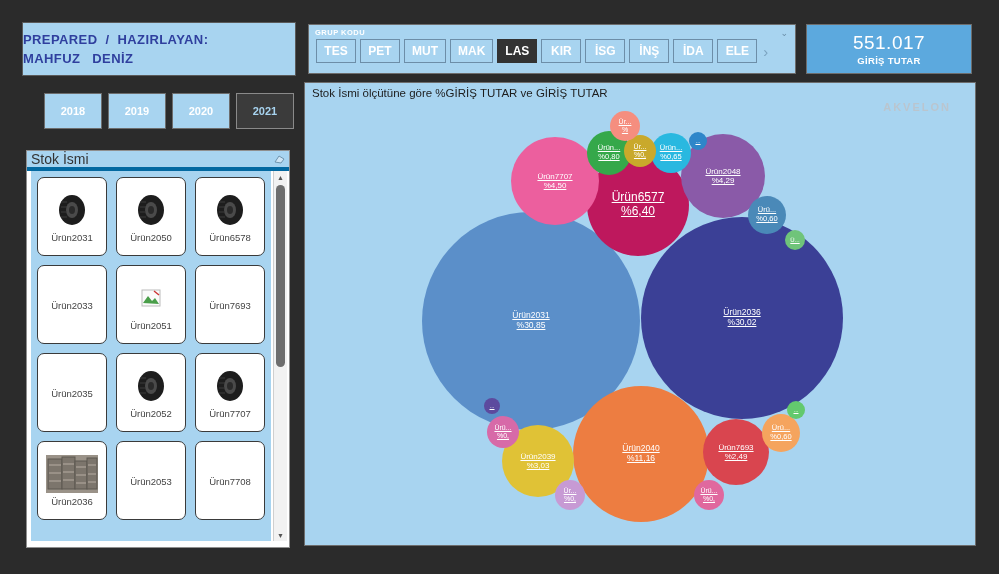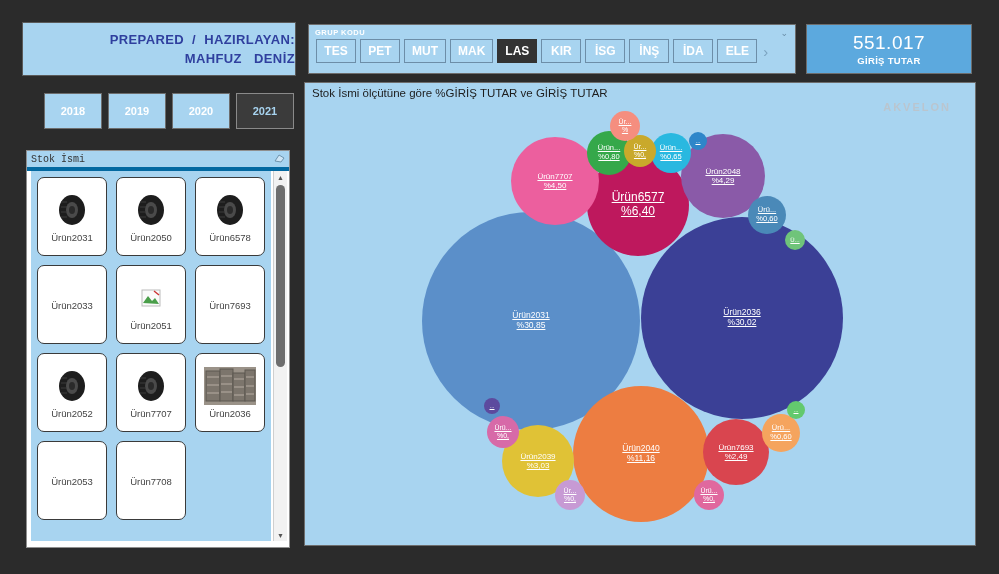--- a/index.html
+++ b/index.html
@@ -7,41 +7,41 @@
     width:999px;height:574px;overflow:hidden;
     background:#2b2b2b;
     font-family:"Liberation Sans", sans-serif;
   }
   .stage{position:relative;width:999px;height:574px;background:#2b2b2b;}
 
   
   .title-card{
     position:absolute;left:22px;top:22px;width:272px;height:52px;
     background:#a8d4f0;border:1px solid #5a5a5a;
-    display:flex;flex-direction:column;align-items:flex-end;justify-content:center;
+    display:flex;flex-direction:column;align-items:flex-start;justify-content:center;
     color:#2f3f9e;font-weight:bold;font-size:13px;letter-spacing:.4px;line-height:19px;
   }
   .title-card div{white-space:pre;}
 
   .years{position:absolute;left:44px;top:93px;display:flex;gap:6px;}
   .year-btn{
     width:56px;height:34px;border:1px solid #6d6d6d;
     background:#a8d4f0;color:#ffffff;font-size:11px;font-weight:bold;
     display:flex;align-items:center;justify-content:center;
   }
   .year-btn.sel{background:#3b3b3b;color:#a8d4f0;border-color:#8a8a8a;}
 
   .tile-panel{
     position:absolute;left:26px;top:150px;width:262px;height:396px;
     background:#ffffff;border:1px solid #8f8f8f;
   }
   .tile-head{
     height:16px;background:#a8d4f0;border-bottom:4px solid #0369a1;
     display:flex;align-items:center;justify-content:space-between;
-    padding:0 4px;font-size:10px;color:#333;font-family:Liberation Mono, monospace;
+    padding:0 4px;font-size:14px;color:#333;
   }
   .tile-body{
     position:absolute;left:4px;top:20px;width:240px;height:370px;
     background:#a8d4f0;overflow:hidden;padding:6px 0 0 6px;box-sizing:border-box;
   }
   .tile-grid{display:flex;flex-wrap:wrap;gap:9px;}
   .tile{
     width:70px;height:79px;background:#fff;border:1px solid #3a3a3a;border-radius:7px;
     display:flex;flex-direction:column;align-items:center;justify-content:center;
     font-size:9.5px;color:#444;box-sizing:border-box;overflow:hidden;
@@ -194,20 +194,23 @@
               <svg width="20" height="18" viewBox="0 0 20 18">
                 <rect x="1" y="1" width="18" height="16" fill="#fafafa" stroke="#bbb"></rect>
                 <path d="M2 14 L7 7 L11 12 L14 9 L18 15 Z" fill="#4a9e4a"></path>
                 <path d="M13 2 L18 6" stroke="#c33" stroke-width="1.4"></path>
               </svg>
             </div>
             <div class="cap">Ürün2051</div>
           </div>
           <div class="tile nopic">
             <div class="cap">Ürün7693</div>
+          </div>
+          <div class="tile nopic">
+            <div class="cap">Ürün2035</div>
           </div>
           <div class="tile">
             <div class="pic">
               <svg width="34" height="34" viewBox="0 0 34 34">
                 <ellipse cx="17" cy="17" rx="13" ry="15" fill="#1d1d1d"></ellipse>
                 <ellipse cx="17" cy="17" rx="6" ry="8" fill="#4a4a4a"></ellipse>
                 <ellipse cx="17" cy="17" rx="3" ry="4" fill="#2a2a2a"></ellipse>
                 <g stroke="#3d3d3d" stroke-width="1">
                   <path d="M6 9 H12"></path>
                   <path d="M6 14 H12"></path>

